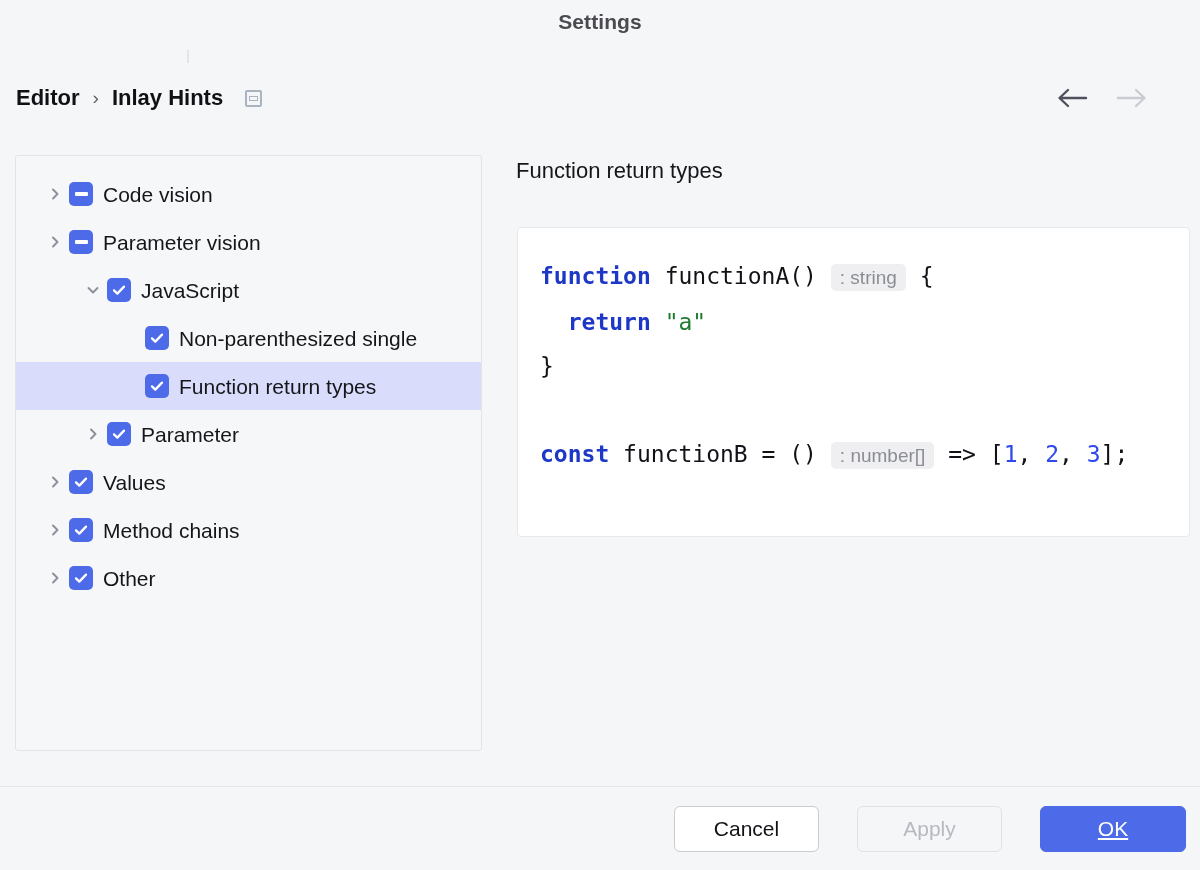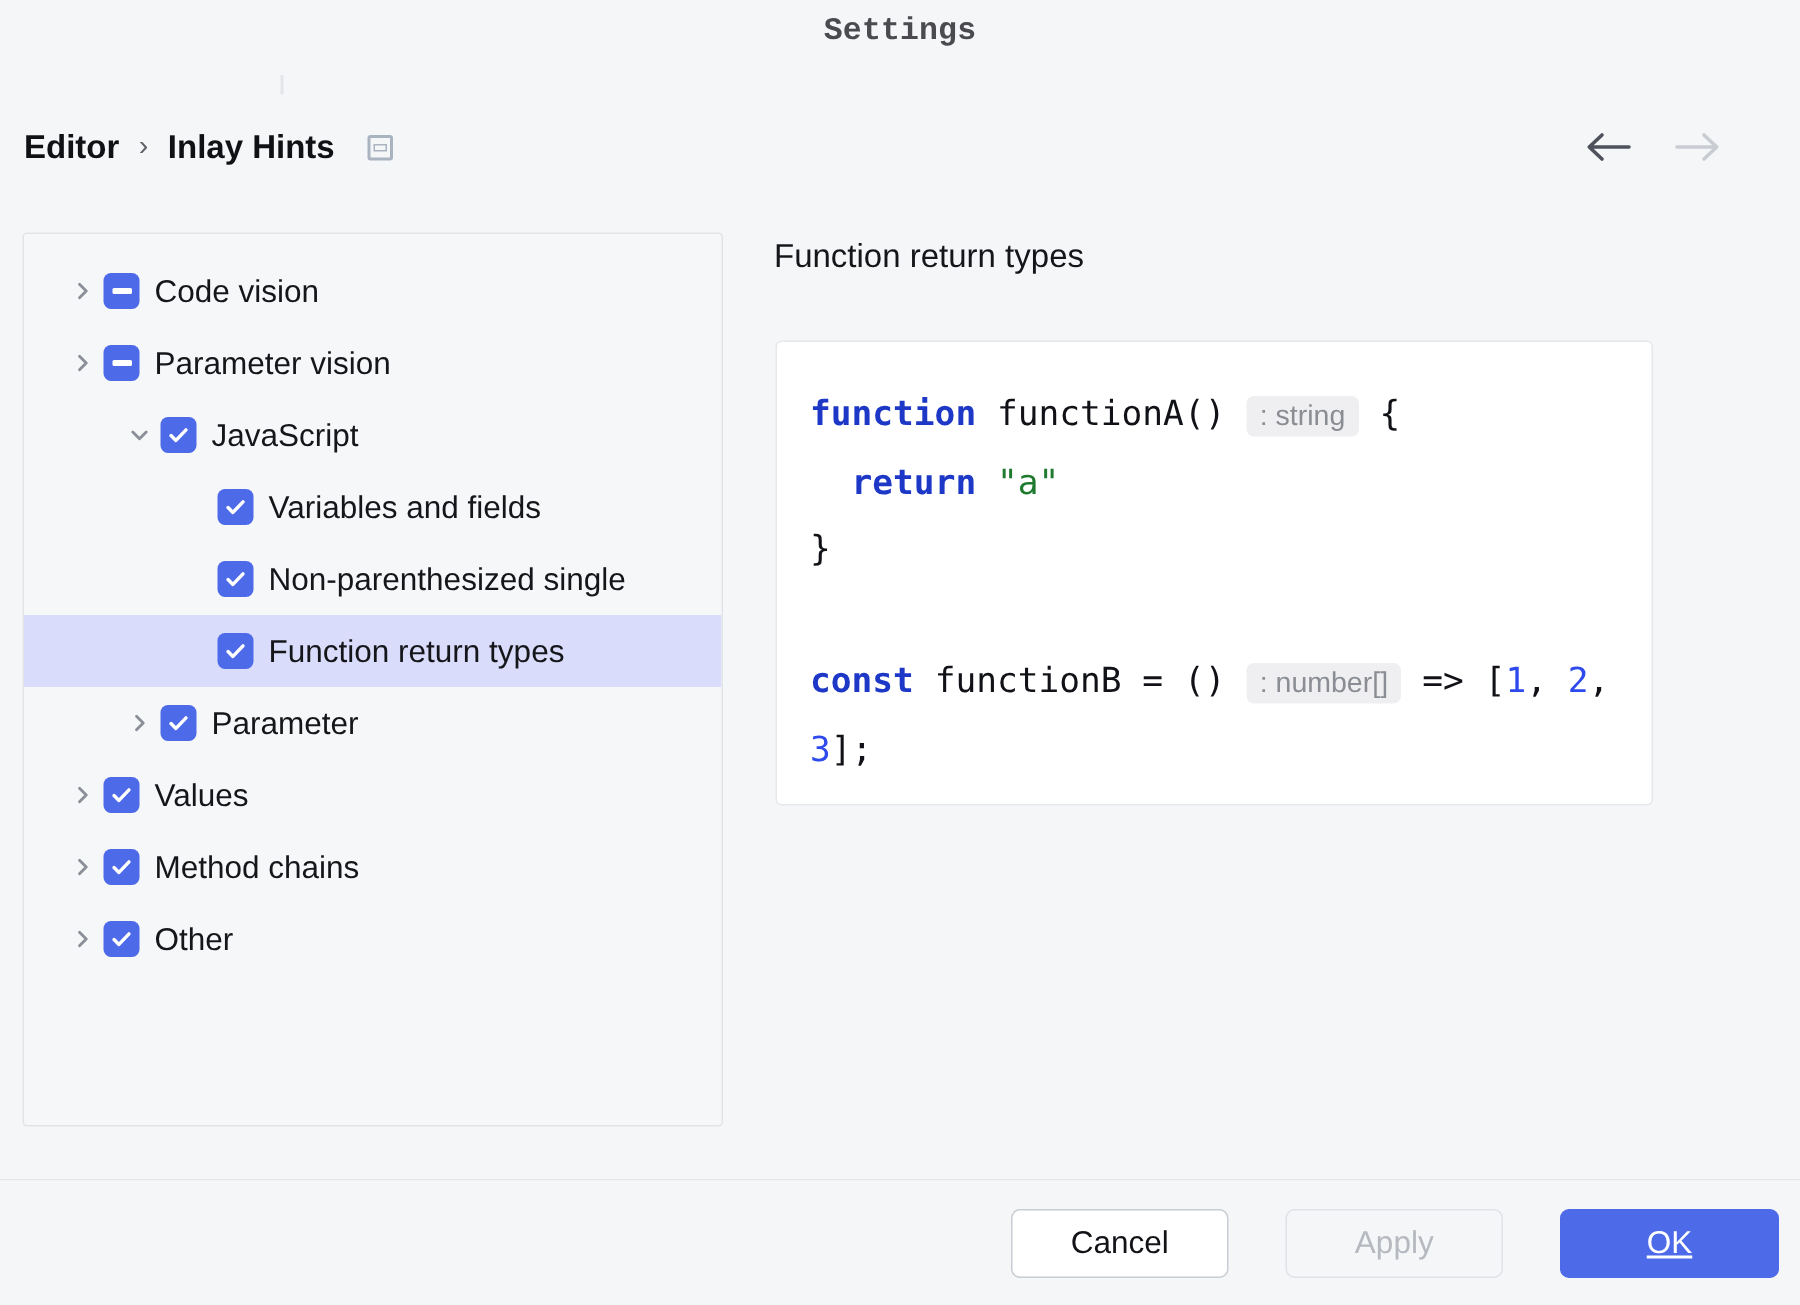--- a/index.html
+++ b/index.html
@@ -16,21 +16,20 @@
 
   
   .win-title {
     position: absolute;
     top: 10px; left: 0; right: 0;
     text-align: center;
     font-size: 21px;
     font-weight: bold;
     color: #4a4a4f;
     letter-spacing: 0.1px;
-    font-family: Liberation Mono, monospace;
   }
 
   
   .header {
     position: absolute;
     top: 76px; left: 0; right: 0;
     height: 44px;
     display: flex;
     align-items: center;
     padding: 0 16px;
@@ -139,21 +138,21 @@
   
   .detail-title {
     position: absolute;
     left: 516px; top: 158px;
     font-size: 22px;
     color: #15161a;
   }
   .code-card {
     position: absolute;
     left: 517px; top: 227px;
-    width: 585px; height: 310px;
+    width: 673px; height: 310px;
     background: #ffffff;
     border: 1px solid #e7e8ec;
     border-radius: 4px;
     padding: 26px 22px;
     overflow: hidden;
   }
   .code {
     font-family: "DejaVu Sans Mono", "Liberation Mono", monospace;
     font-size: 23px;
     line-height: 44px;
@@ -288,29 +287,20 @@
         </span>
         <span class="row-label">JavaScript</span>
       </div>
       <div class="row lvl2">
         <span class="chev"></span>
         <span class="cb">
           <svg class="check" width="16" height="16" viewBox="0 0 16 16">
             <path d="M3 8.4 L6.3 11.6 L13 4.6" fill="none" stroke="#ffffff" stroke-width="2.3" stroke-linecap="round" stroke-linejoin="round"></path>
           </svg>
         </span>
-        <span class="row-label">Variables and fields</span>
-      </div>
-      <div class="row lvl2">
-        <span class="chev"></span>
-        <span class="cb">
-          <svg class="check" width="16" height="16" viewBox="0 0 16 16">
-            <path d="M3 8.4 L6.3 11.6 L13 4.6" fill="none" stroke="#ffffff" stroke-width="2.3" stroke-linecap="round" stroke-linejoin="round"></path>
-          </svg>
-        </span>
         <span class="row-label">Non-parenthesized single</span>
       </div>
       <div class="row lvl2 selected">
         <span class="chev"></span>
         <span class="cb">
           <svg class="check" width="16" height="16" viewBox="0 0 16 16">
             <path d="M3 8.4 L6.3 11.6 L13 4.6" fill="none" stroke="#ffffff" stroke-width="2.3" stroke-linecap="round" stroke-linejoin="round"></path>
           </svg>
         </span>
         <span class="row-label">Function return types</span>

